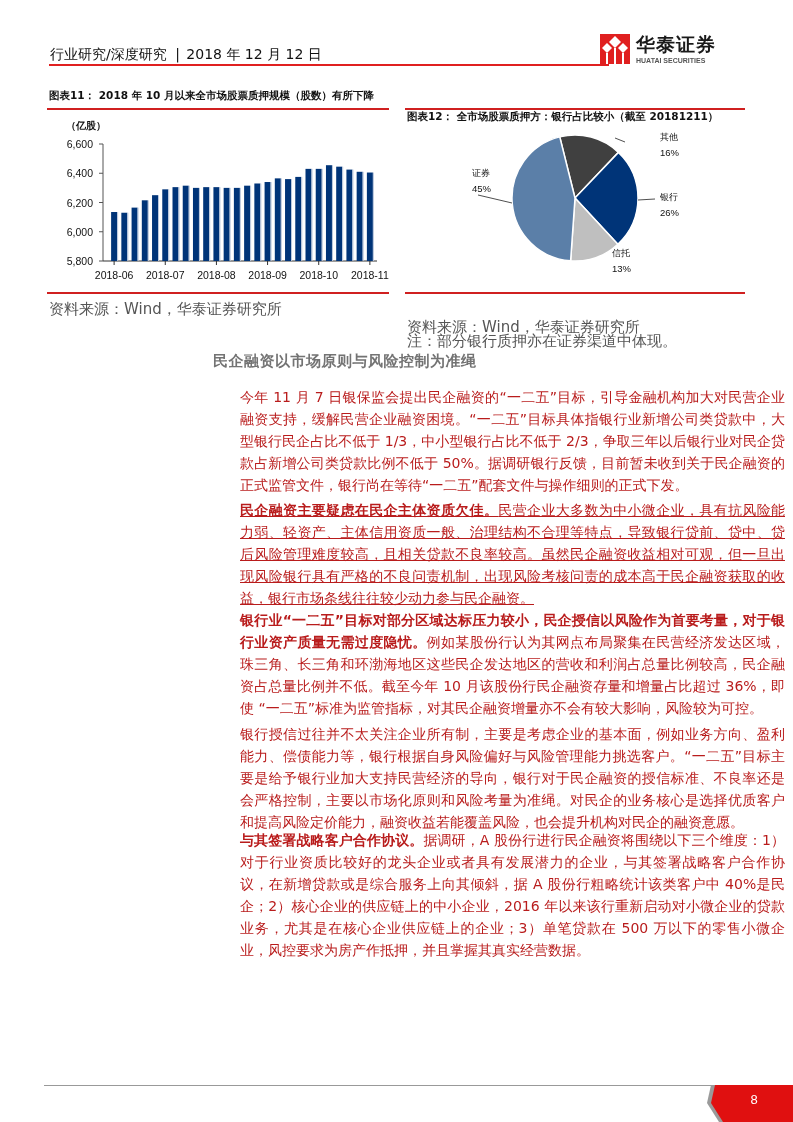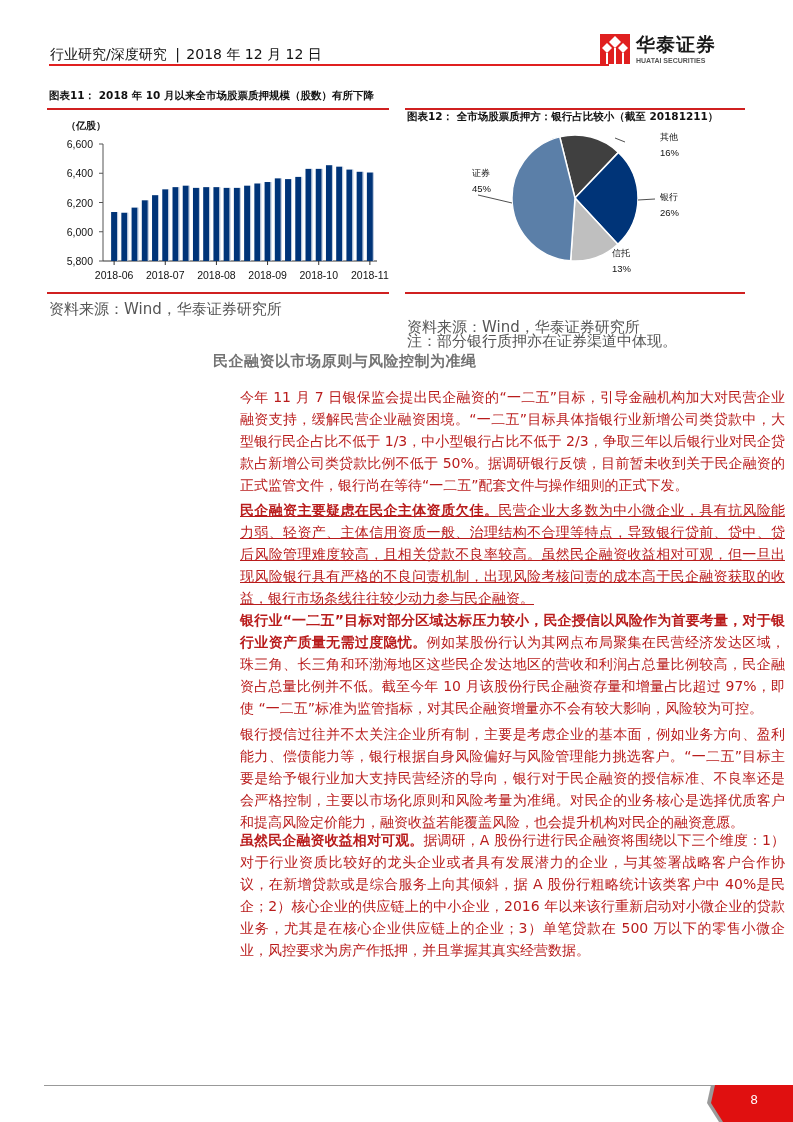--- a/index.html
+++ b/index.html
@@ -165,27 +165,27 @@
 
 <div class="abs section-heading">民企融资以市场原则与风险控制为准绳</div>
 
 <div class="abs para" style="top:386px;">
   <b></b><span>今年 11 月 7 日银保监会提出民企融资的“一二五”目标，引导金融机构加大对民营企业融资支持，缓解民营企业融资困境。“一二五”目标具体指银行业新增公司类贷款中，大型银行民企占比不低于 1/3，中小型银行占比不低于 2/3，争取三年以后银行业对民企贷款占新增公司类贷款比例不低于 50%。据调研银行反馈，目前暂未收到关于民企融资的正式监管文件，银行尚在等待“一二五”配套文件与操作细则的正式下发。</span>
 </div>
 <div class="abs para" style="top:499px;text-decoration:underline;">
   <b>民企融资主要疑虑在民企主体资质欠佳。</b><span>民营企业大多数为中小微企业，具有抗风险能力弱、轻资产、主体信用资质一般、治理结构不合理等特点，导致银行贷前、贷中、贷后风险管理难度较高，且相关贷款不良率较高。虽然民企融资收益相对可观，但一旦出现风险银行具有严格的不良问责机制，出现风险考核问责的成本高于民企融资获取的收益，银行市场条线往往较少动力参与民企融资。</span>
 </div>
 <div class="abs para" style="top:609px;">
-  <b>银行业“一二五”目标对部分区域达标压力较小，民企授信以风险作为首要考量，对于银行业资产质量无需过度隐忧。</b><span>例如某股份行认为其网点布局聚集在民营经济发达区域，珠三角、长三角和环渤海地区这些民企发达地区的营收和利润占总量比例较高，民企融资占总量比例并不低。截至今年 10 月该股份行民企融资存量和增量占比超过 97%，即使 “一二五”标准为监管指标，对其民企融资增量亦不会有较大影响，风险较为可控。</span>
+  <b>银行业“一二五”目标对部分区域达标压力较小，民企授信以风险作为首要考量，对于银行业资产质量无需过度隐忧。</b><span>例如某股份行认为其网点布局聚集在民营经济发达区域，珠三角、长三角和环渤海地区这些民企发达地区的营收和利润占总量比例较高，民企融资占总量比例并不低。截至今年 10 月该股份行民企融资存量和增量占比超过 36%，即使 “一二五”标准为监管指标，对其民企融资增量亦不会有较大影响，风险较为可控。</span>
 </div>
 <div class="abs para" style="top:723px;">
   <b></b><span>银行授信过往并不太关注企业所有制，主要是考虑企业的基本面，例如业务方向、盈利能力、偿债能力等，银行根据自身风险偏好与风险管理能力挑选客户。“一二五”目标主要是给予银行业加大支持民营经济的导向，银行对于民企融资的授信标准、不良率还是会严格控制，主要以市场化原则和风险考量为准绳。对民企的业务核心是选择优质客户和提高风险定价能力，融资收益若能覆盖风险，也会提升机构对民企的融资意愿。</span>
 </div>
 <div class="abs para" style="top:829px;">
-  <b>虽然民企融资收益相对可观。</b><span>据调研，A 股份行进行民企融资将围绕以下三个维度：1）对于行业资质比较好的龙头企业或者具有发展潜力的企业，与其签署战略客户合作协议，在新增贷款或是综合服务上向其倾斜，据 A 股份行粗略统计该类客户中 40%是民企；2）核心企业的供应链上的中小企业，2016 年以来该行重新启动对小微企业的贷款业务，尤其是在核心企业供应链上的企业；3）单笔贷款在 500 万以下的零售小微企业，风控要求为房产作抵押，并且掌握其真实经营数据。</span>
+  <b>与其签署战略客户合作协议。</b><span>据调研，A 股份行进行民企融资将围绕以下三个维度：1）对于行业资质比较好的龙头企业或者具有发展潜力的企业，与其签署战略客户合作协议，在新增贷款或是综合服务上向其倾斜，据 A 股份行粗略统计该类客户中 40%是民企；2）核心企业的供应链上的中小企业，2016 年以来该行重新启动对小微企业的贷款业务，尤其是在核心企业供应链上的企业；3）单笔贷款在 500 万以下的零售小微企业，风控要求为房产作抵押，并且掌握其真实经营数据。</span>
 </div>
 
 <div class="abs footer-rule"></div>
 <div class="abs footer-text">谨请参阅尾页重要声明及华泰证券股票和行业评级标准</div>
 <div class="abs page-tab">
   <svg width="88" height="37" style="position:absolute;left:0;top:0;">
     <polygon points="6,0 88,0 88,37 14,37 2,18" fill="#9a9a9a"></polygon>
     <polygon points="10,0 88,0 88,37 18,37 6,18" fill="#e01010"></polygon>
   </svg>
   <div class="page-num">8</div>

